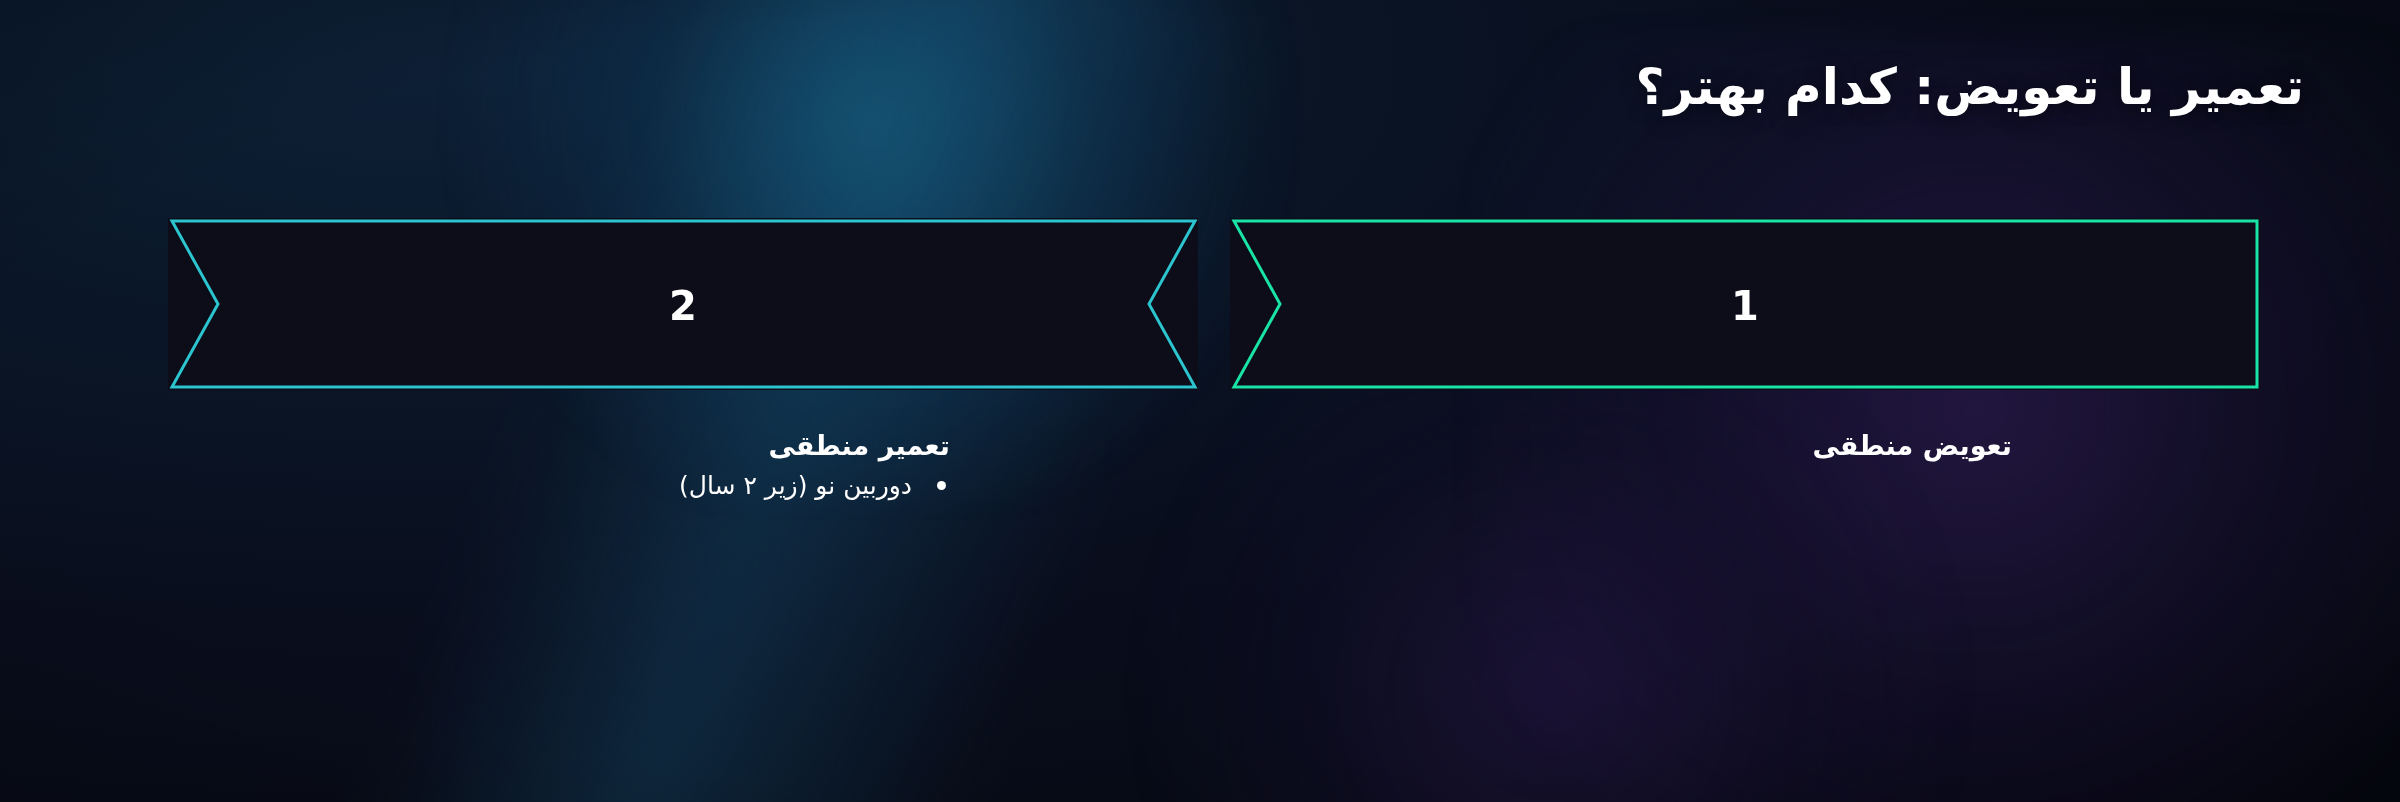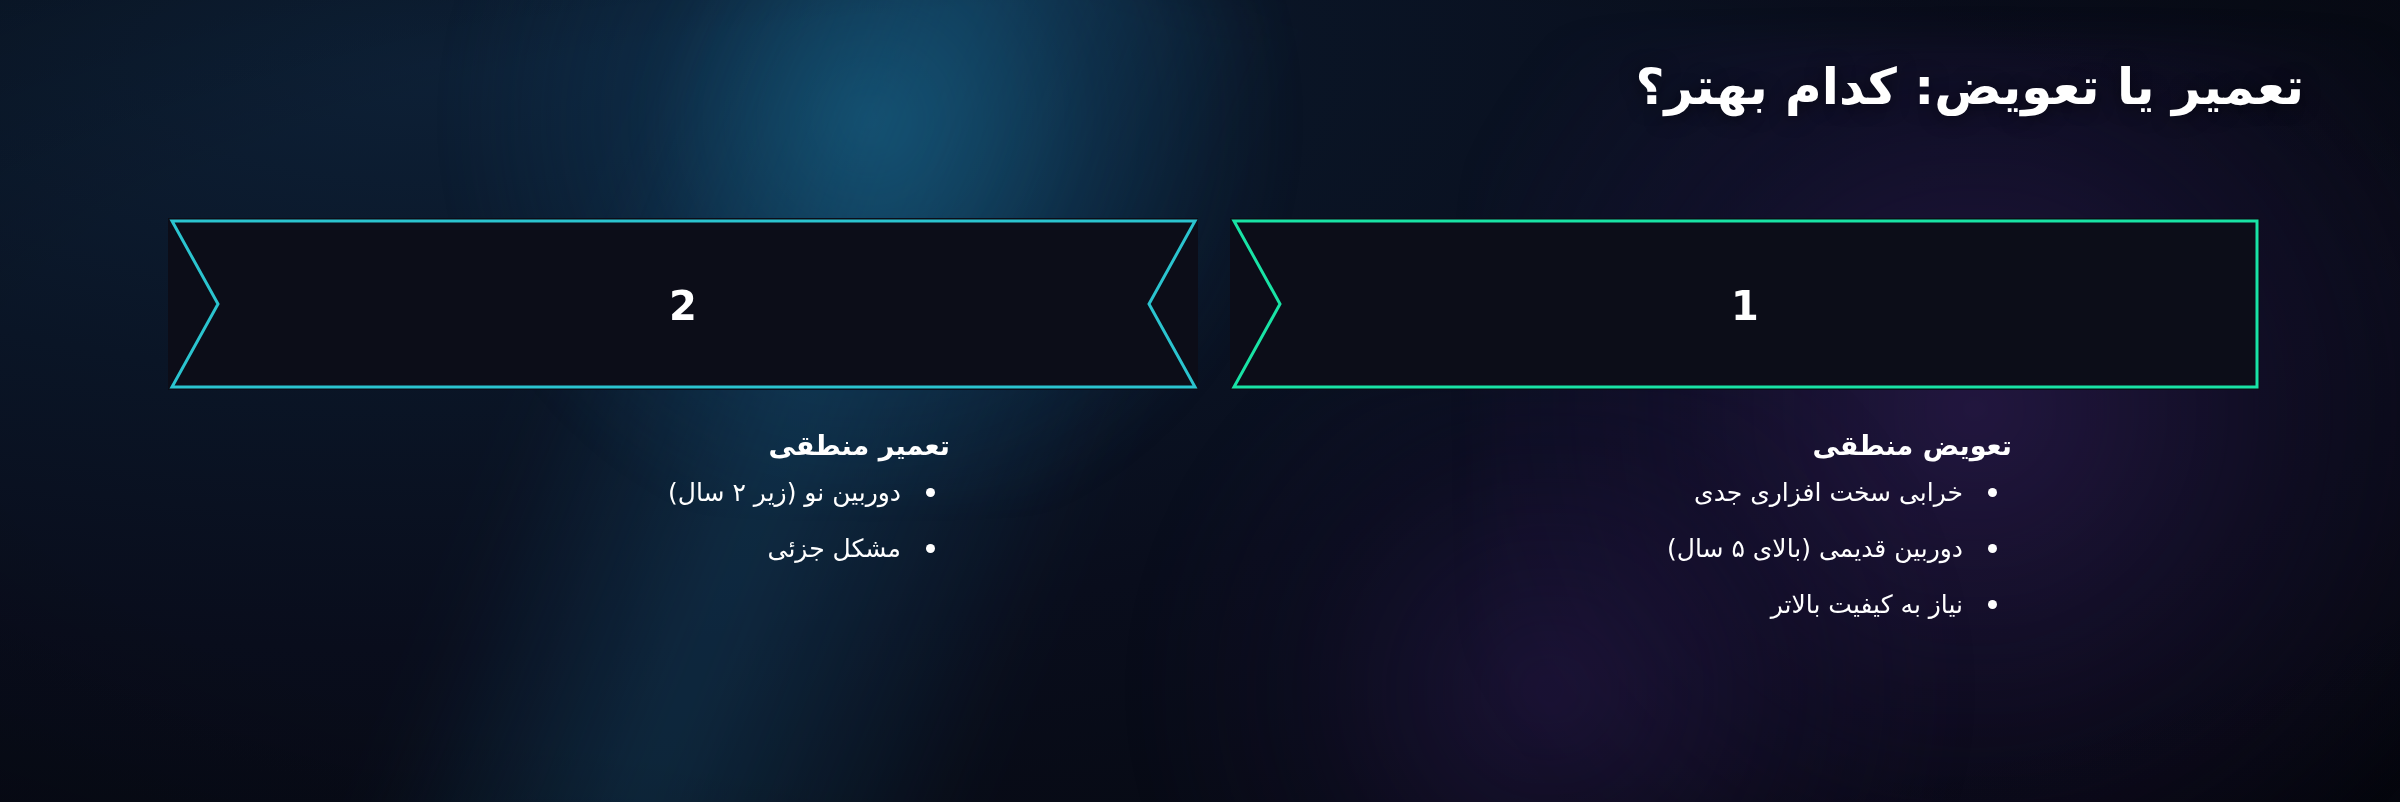--- a/index.html
+++ b/index.html
@@ -136,21 +136,21 @@
   .col-heading {
     color: #ffffff;
     font-size: 27px;
     font-weight: 700;
     margin: 0 0 8px 0;
     padding-right: 248px;
     line-height: 1.2;
   }
   .bullets {
     list-style: none;
-    margin: 15px;
+    margin: 4px;
     padding: 0 248px 0 0;
   }
   .bullets li {
     color: #ffffff;
     font-size: 25px;
     line-height: 1.28;
     margin-bottom: 24px;
     position: relative;
     padding-right: 34px;
     white-space: nowrap;
@@ -196,30 +196,24 @@
       </svg>
       <span class="num">2</span>
     </div>
 
   </div>
 
   <div class="columns">
 
     <div class="col">
       <div class="col-heading">تعویض منطقی</div>
-      <ul class="bullets">
-        <li><span class="dot"></span><span>خرابی سخت افزاری جدی</span></li>
-        <li><span class="dot"></span><span>دوربین قدیمی (بالای ۵ سال)</span></li>
-        <li><span class="dot"></span><span>نیاز به کیفیت بالاتر</span></li>
-      </ul>
     </div>
 
     <div class="col">
       <div class="col-heading">تعمیر منطقی</div>
       <ul class="bullets">
         <li><span class="dot"></span><span>دوربین نو (زیر ۲ سال)</span></li>
-        <li><span class="dot"></span><span>مشکل جزئی</span></li>
       </ul>
     </div>
 
   </div>
 
 </div>
 
 </body></html>

